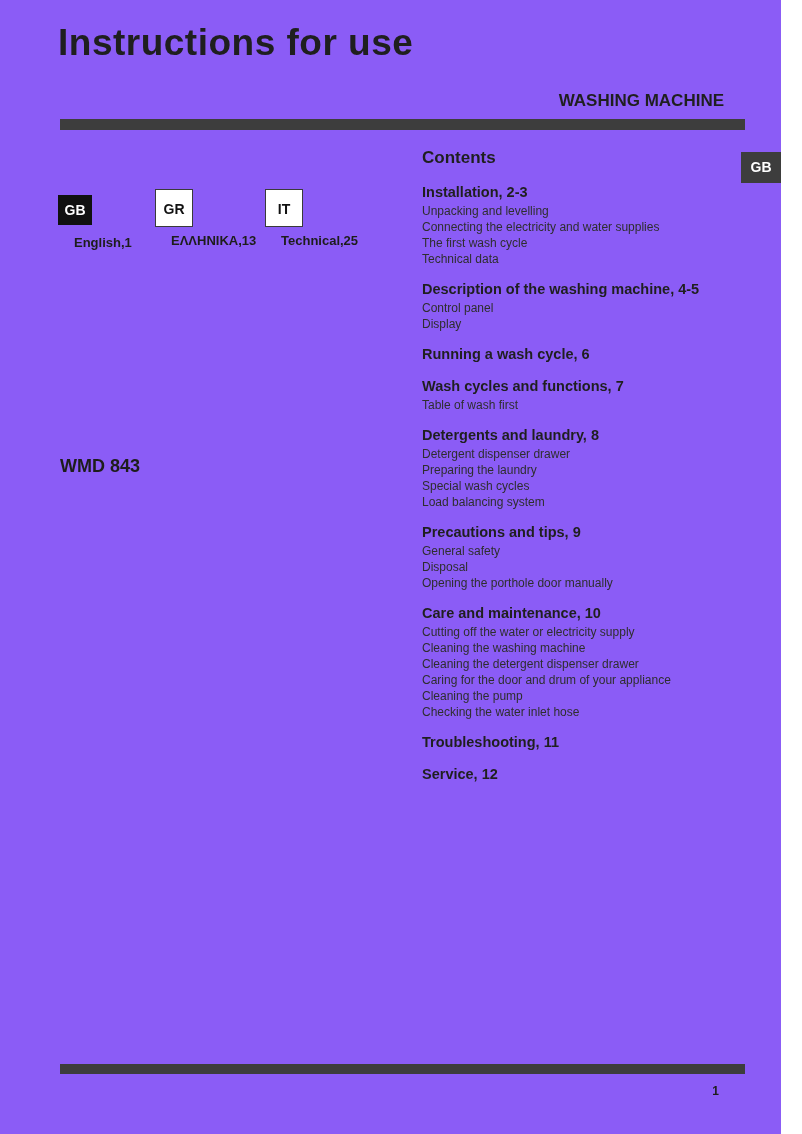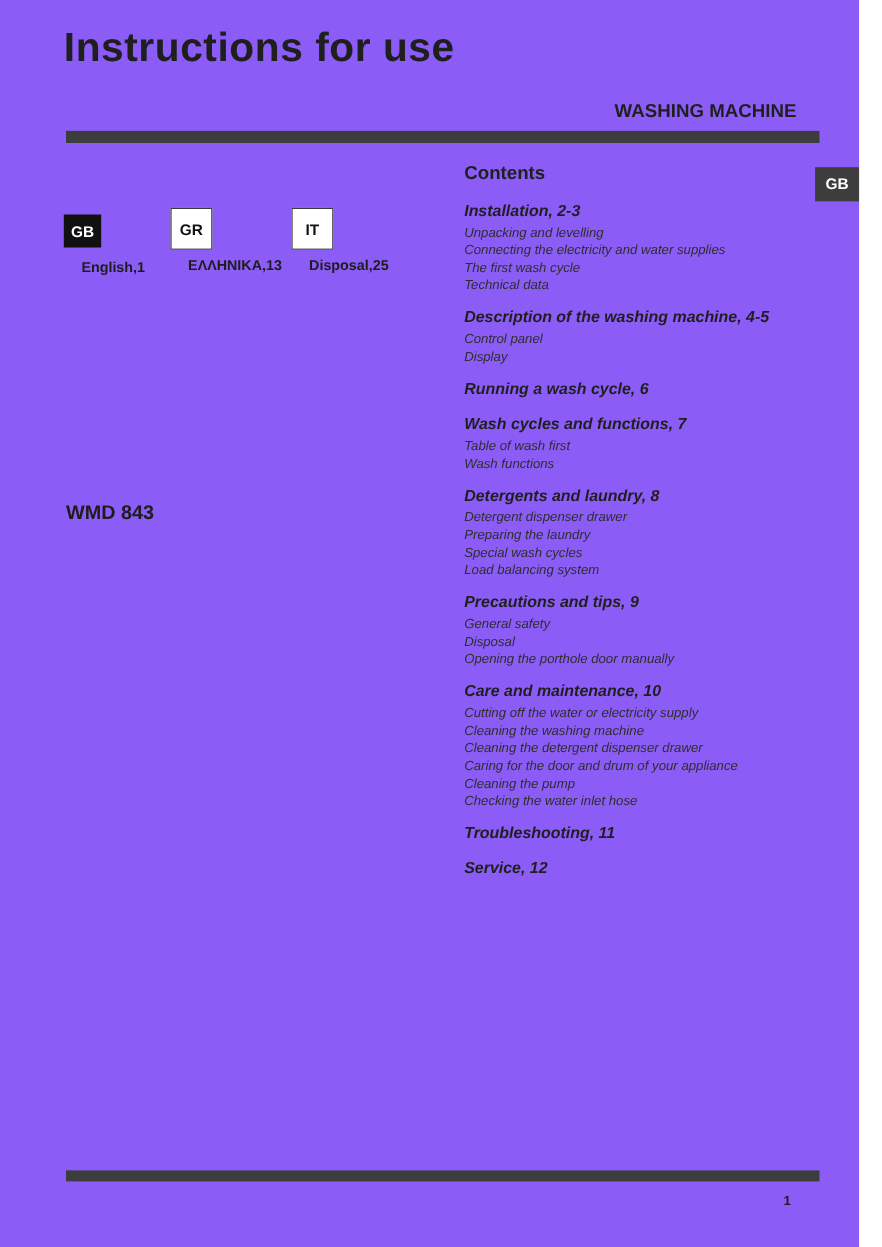--- a/index.html
+++ b/index.html
@@ -100,21 +100,21 @@
     left: 422px;
     top: 148px;
     width: 332px;
   }
   .contents-heading {
     font-size: 17px;
     font-weight: bold;
     margin-bottom: 15px;
     color: #1f1f1f;
   }
-  .section { margin-bottom: 13px; font-style: italic; }
+  .section { margin-bottom: 13px; }
   .sec-title {
     font-size: 14.5px;
     line-height: 19px;
     font-weight: bold;
     margin-bottom: 1px;
     color: #1f1f1f;
   }
   .sec-item {
     font-size: 12px;
     line-height: 16px;
@@ -143,21 +143,21 @@
     <div class="lang-label">English,1</div>
   </div>
 
   <div class="lang lang-gr">
     <div class="badge outline">GR</div>
     <div class="lang-label">ΕΛΛΗΝΙΚΑ,13</div>
   </div>
 
   <div class="lang lang-it">
     <div class="badge outline">IT</div>
-    <div class="lang-label">Disposal,25</div>
+    <div class="lang-label">Technical,25</div>
   </div>
 
   <div class="model">WMD 843</div>
 
   <div class="contents">
     <div class="contents-heading">Contents</div>
 
     <div class="section">
       <div class="sec-title">Installation, 2-3</div>
       <div class="sec-item">Unpacking and levelling</div>
@@ -172,21 +172,20 @@
       <div class="sec-item">Display</div>
     </div>
 
     <div class="section">
       <div class="sec-title">Running a wash cycle, 6</div>
     </div>
 
     <div class="section">
       <div class="sec-title">Wash cycles and functions, 7</div>
       <div class="sec-item">Table of wash first</div>
-      <div class="sec-item">Wash functions</div>
     </div>
 
     <div class="section">
       <div class="sec-title">Detergents and laundry, 8</div>
       <div class="sec-item">Detergent dispenser drawer</div>
       <div class="sec-item">Preparing the laundry</div>
       <div class="sec-item">Special wash cycles</div>
       <div class="sec-item">Load balancing system</div>
     </div>
 

